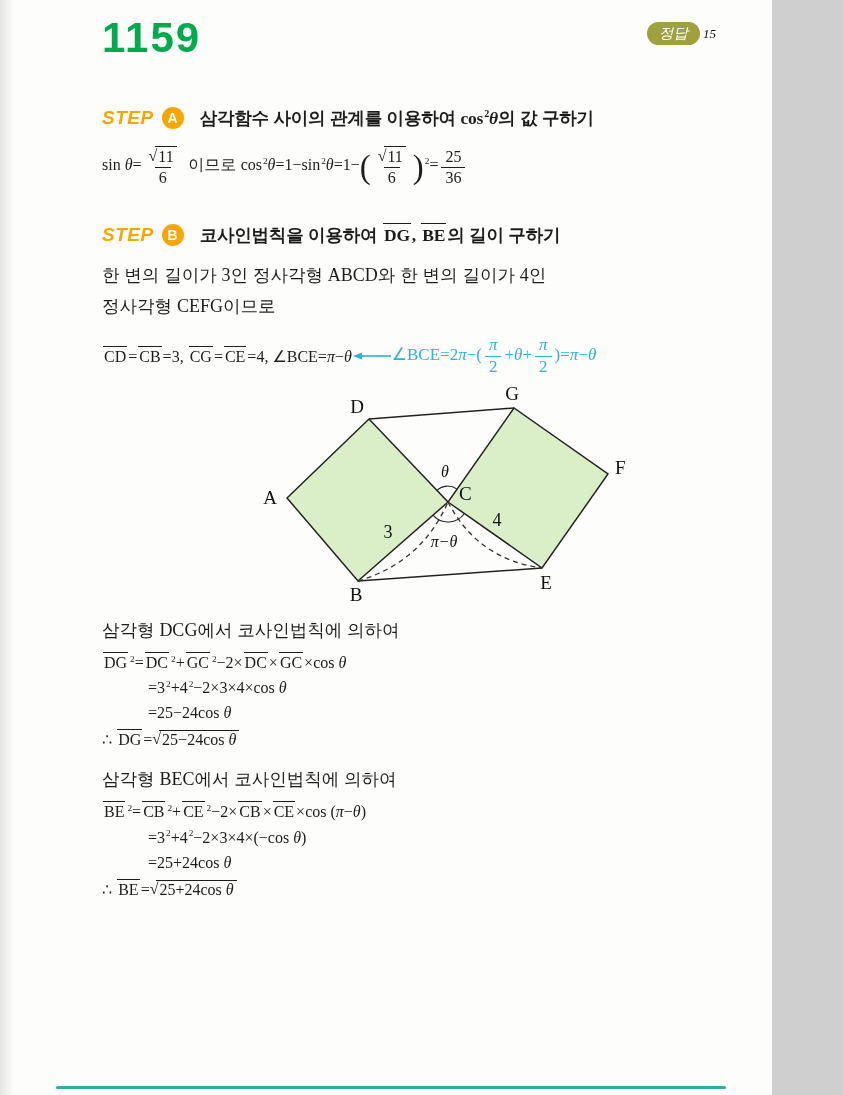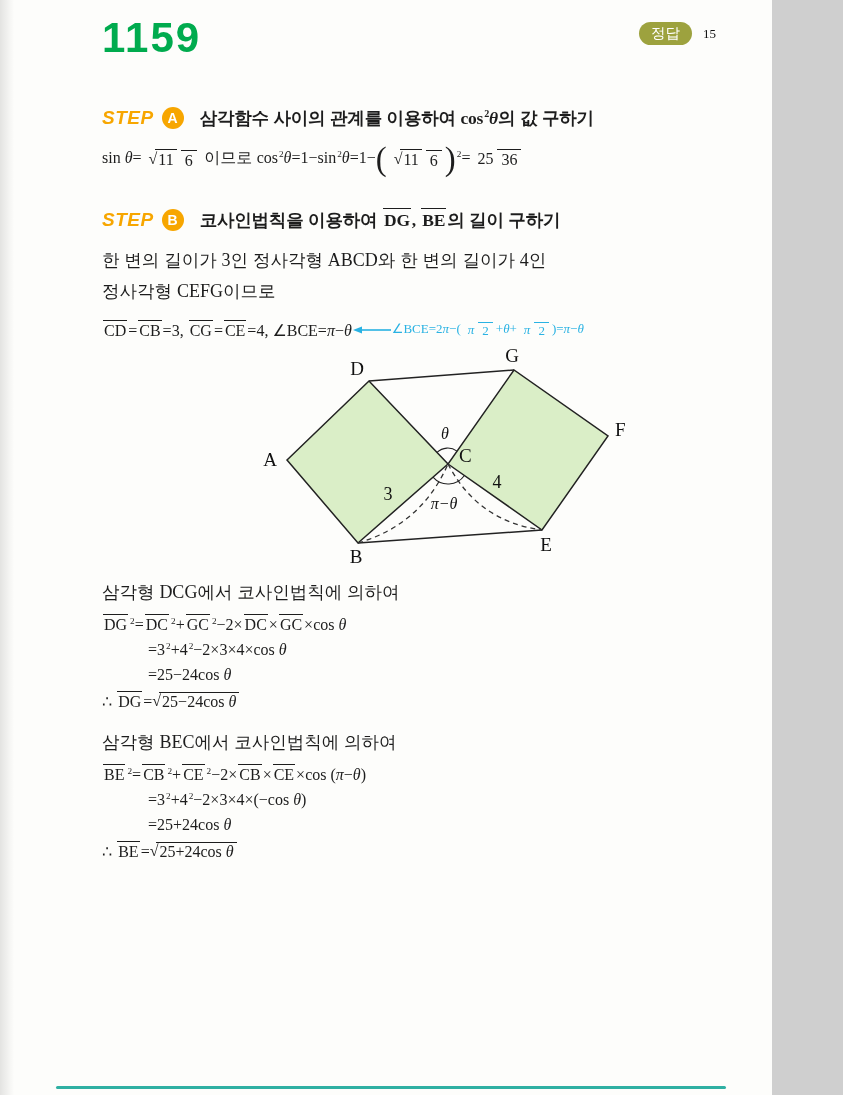--- a/index.html
+++ b/index.html
@@ -9,53 +9,53 @@
   html,body{margin:0;padding:0;background:#cfcfcf;}
   .page{position:relative;width:772px;height:1095px;background:#fdfdfb;overflow:hidden;
         font-family:"Liberation Sans",sans-serif;color:var(--ink);}
   .page::before{content:"";position:absolute;left:0;top:0;bottom:0;width:14px;
         background:linear-gradient(to right,rgba(0,0,0,.10),rgba(0,0,0,0));pointer-events:none;}
   .content{padding:14px 52px 0 102px;}
 
   
   .hdr{position:relative;height:56px;}
   .problem-number{font-size:42px;font-weight:800;letter-spacing:2px;color:var(--green);}
-  .answer-ref{position:absolute;top:8px;right:4px;display:flex;align-items:center;gap:11px;}
+  .answer-ref{position:absolute;top:8px;right:4px;display:flex;align-items:center;gap:3px;font-style:italic;}
   .badge-pill{background:var(--olive);color:#fff;font-size:14.5px;padding:2px 12px;border-radius:12px;}
   .page-num{font-family:"Liberation Serif",serif;font-size:13px;color:#111;}
 
   
   .step-heading{display:flex;align-items:center;gap:8px;margin-top:36px;}
   .step-word{color:var(--orange);font-weight:800;font-style:italic;font-size:19px;letter-spacing:.5px;}
   .step-badge{width:22px;height:22px;border-radius:50%;background:var(--orange);color:#fff;
               font-weight:800;font-size:14px;display:inline-flex;align-items:center;justify-content:center;}
   .step-title{font-weight:700;font-size:17.5px;margin-left:8px;letter-spacing:-0.2px;}
 
   
   .math{font-family:"Liberation Serif",serif;font-size:16px;color:var(--ink);margin:7px 0;}
   .tk{white-space:pre-wrap;}
   .tk.rm{font-family:"Liberation Serif",serif;font-style:normal;}
   .tk.it{font-family:"Liberation Serif",serif;font-style:italic;}
   .tk.kr{font-family:"Liberation Sans",sans-serif;}
   .tk.bigp{font-family:"Liberation Serif",serif;font-size:2.05em;font-weight:400;vertical-align:middle;line-height:.8;}
   .msup{font-family:"Liberation Serif",serif;font-size:.58em;vertical-align:.65em;line-height:0;margin-left:1px;}
   .ol{font-family:"Liberation Serif",serif;display:inline-block;border-top:1.5px solid var(--ink);
       line-height:1.15;padding:1px 1px 0;margin:0 1px;}
-  .frac{display:inline-flex;flex-direction:row;align-items:flex-end;vertical-align:middle;margin:0 3px;line-height:1.2;}
+  .frac{display:inline-flex;flex-direction:column;align-items:center;vertical-align:middle;margin:0 3px;line-height:1.2;}
   .frac .num{padding:0 4px 1px;}
   .frac .den{border-top:1.6px solid var(--ink);padding:0 4px;}
   .sqrt{display:inline-block;white-space:nowrap;}
   .radsign{display:inline-block;transform:translateY(-1px);}
   .radbody{display:inline-block;border-top:1.5px solid var(--ink);margin-left:-2px;padding:0 3px 0 3px;}
 
   .body-line{font-size:17.5px;line-height:1.6;margin:2px 0;}
   .body-line .tk.rm{font-size:18px;}
   .m1{margin-top:16px;margin-bottom:2px;}
   .mrow{display:flex;align-items:center;margin-top:14px;}
-  .annotation{color:var(--cyan);font-size:13px;font-family:"Liberation Serif",serif;white-space:nowrap;}
+  .annotation{color:var(--cyan);font-size:17px;font-family:"Liberation Serif",serif;white-space:nowrap;}
   .annotation .frac .den{border-top:1px solid var(--cyan);}
   .indent{padding-left:46px;}
   .para{margin-top:14px;}
   .sol{margin-top:4px;}
 
   
   .diagram{display:block;margin:4px 0 0 152px;}
   .diagram .sq{fill:var(--square-fill);stroke:#222;stroke-width:1.5;stroke-linejoin:miter;}
   .diagram .seg{stroke:#222;stroke-width:1.5;fill:none;}
   .diagram .dash{stroke:#333;stroke-width:1.3;fill:none;stroke-dasharray:5 4;}

